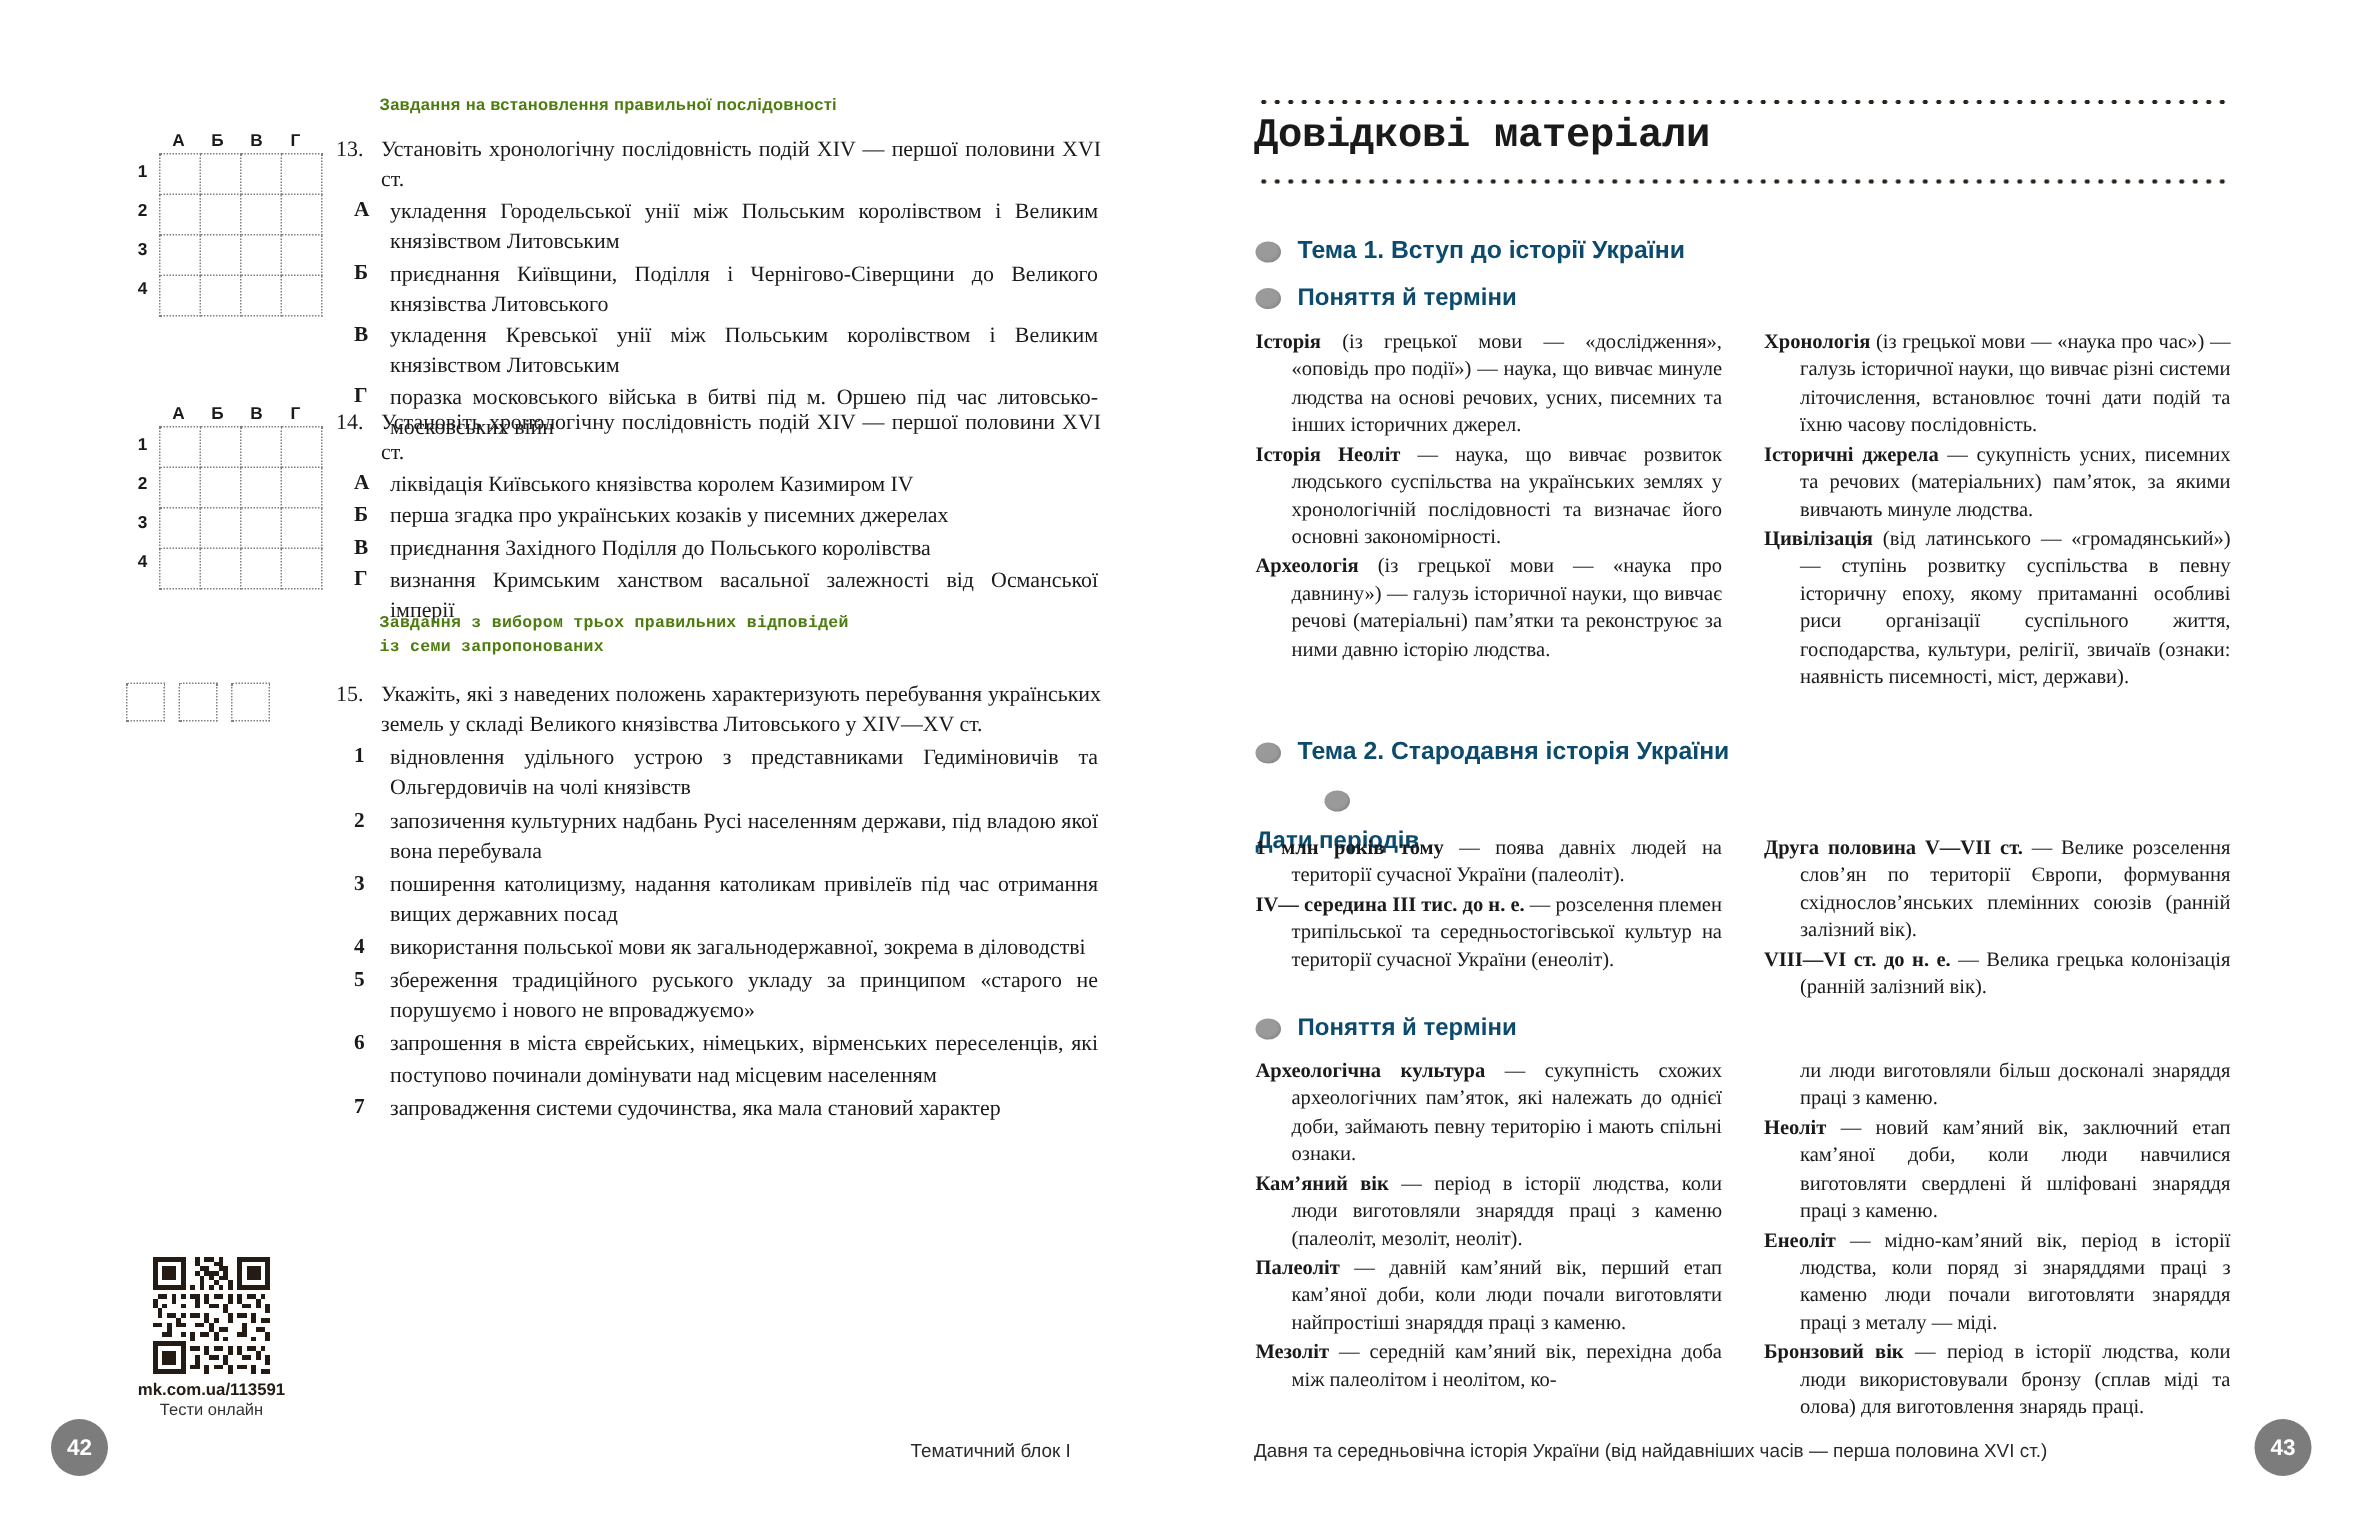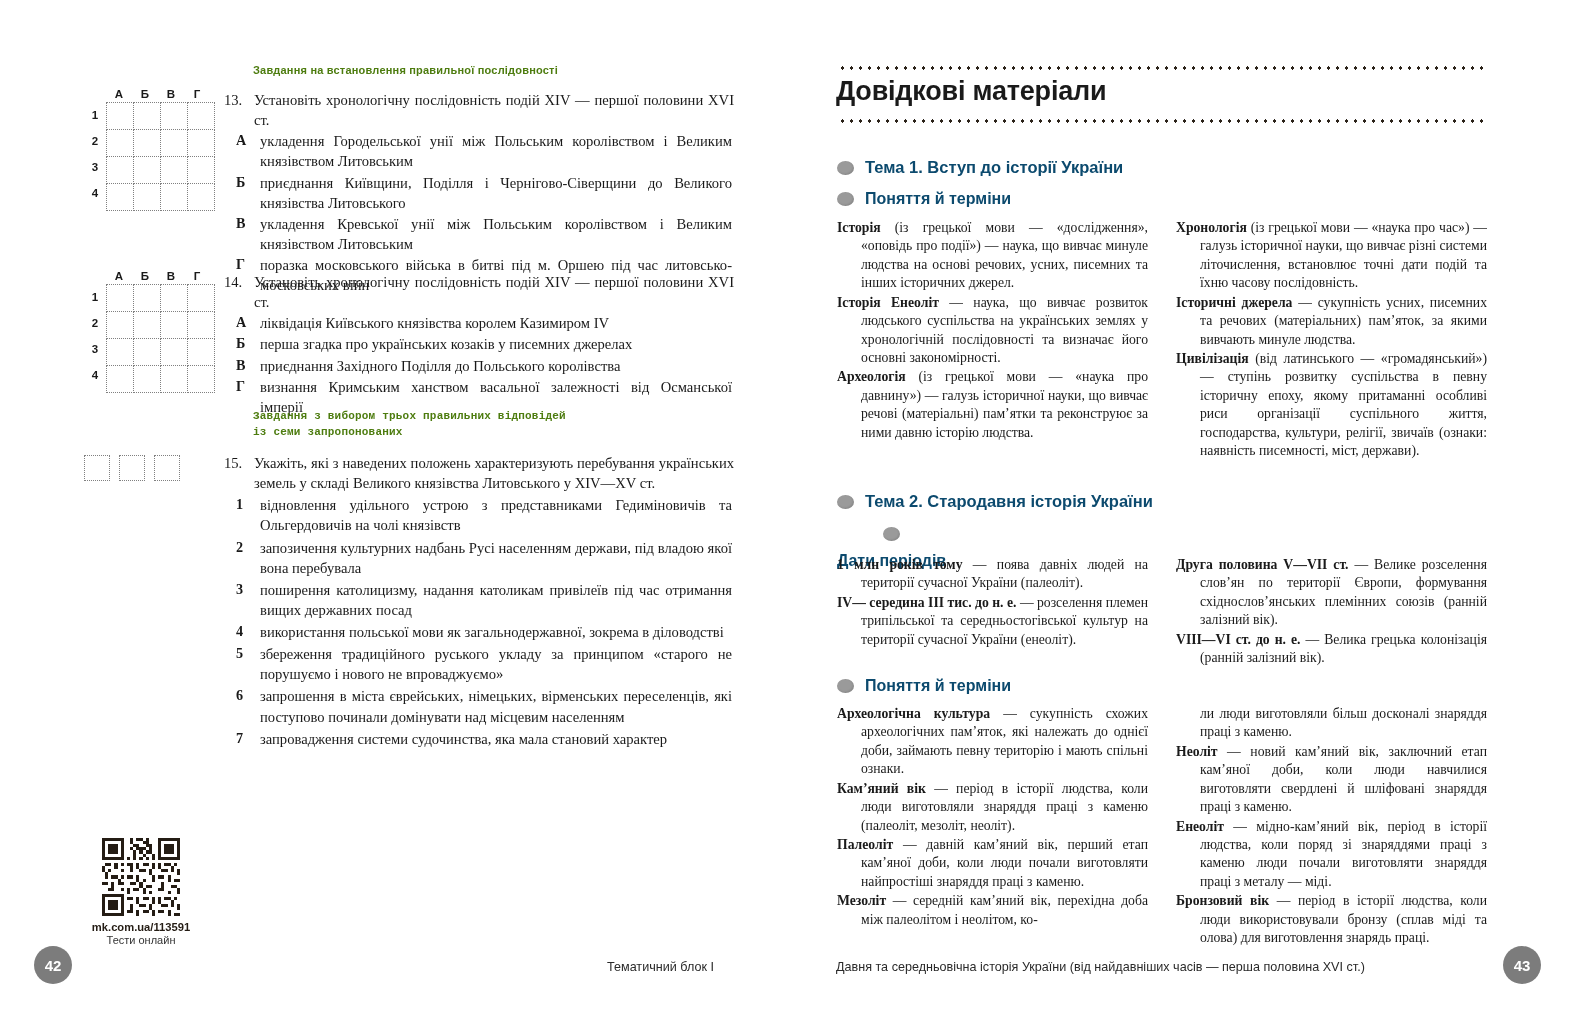--- a/index.html
+++ b/index.html
@@ -208,21 +208,21 @@
     background-repeat: repeat-x;
     background-position: 0 center;
   }
   .dotline.dl-top    { top: 66px; }
   .dotline.dl-bottom { top: 119px; }
 
   .ref-title {
     position: absolute;
     left: 46px;
     top: 76px;
-    font-family: Liberation Sans, sans-serif;
+    font-family: Liberation Mono, monospace;
     font-weight: bold;
     font-size: 27px;
     letter-spacing: -0.2px;
     color: #1a1a1a;
   }
 
   .topic-head {
     position: absolute;
     left: 47px;
     display: flex;
@@ -641,21 +641,21 @@
         <span class="bullet-dot"></span>
         <span class="th-label">Поняття й терміни</span>
       </div>
 
       <div class="gloss-cols gc-t1">
         <div class="gcol">
           <div class="gterm">
             <b>Історія</b><span> (із грецької мови — «дослідження», «оповідь про події») — наука, що вивчає минуле людства на основі речових, усних, писемних та інших історичних джерел.</span>
           </div>
           <div class="gterm">
-            <b>Історія Енеоліт</b><span> — наука, що вивчає розвиток людського суспільства на українських землях у хронологічній послідовності та визначає його основні закономірності.</span>
+            <b>Історія Неоліт</b><span> — наука, що вивчає розвиток людського суспільства на українських землях у хронологічній послідовності та визначає його основні закономірності.</span>
           </div>
           <div class="gterm">
             <b>Археологія</b><span> (із грецької мови — «наука про давнину») — галузь історичної науки, що вивчає речові (матеріальні) пам’ятки та реконструює за ними давню історію людства.</span>
           </div>
         </div>
         <div class="gcol">
           <div class="gterm">
             <b>Хронологія</b><span> (із грецької мови — «наука про час») — галузь історичної науки, що вивчає різні системи літочислення, встановлює точні дати подій та їхню часову послідовність.</span>
           </div>
           <div class="gterm">

